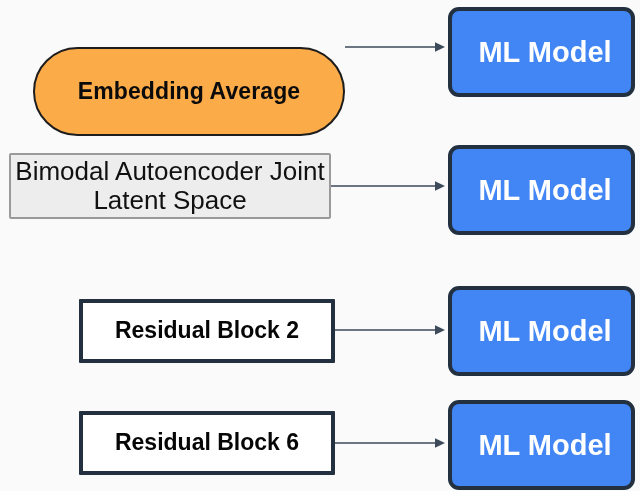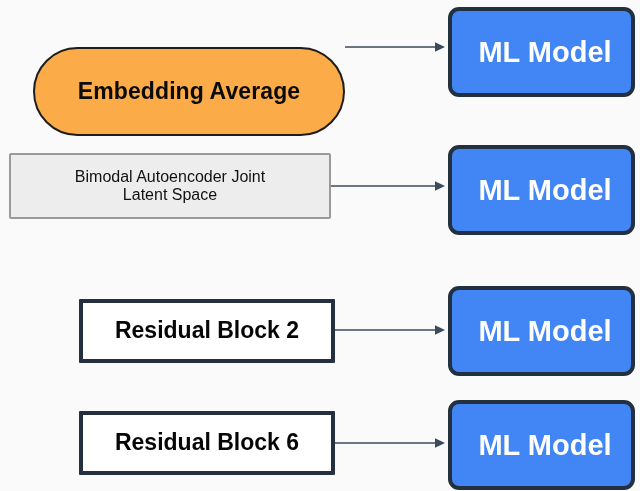--- a/index.html
+++ b/index.html
@@ -40,21 +40,21 @@
     font-weight: bold;
     font-size: 23px;
     letter-spacing: .1px;
   }
   .node--soft {
     background: #ededed;
     border: 2px solid #9a9a9a;
     border-radius: 2px;
     color: #111111;
     font-weight: normal;
-    font-size: 16px;
+    font-size: 26px;
   }
   .node--plain {
     background: #ffffff;
     border: 4px solid #22303f;
     border-radius: 1px;
     color: #060606;
     font-weight: bold;
     font-size: 23px;
   }
 

